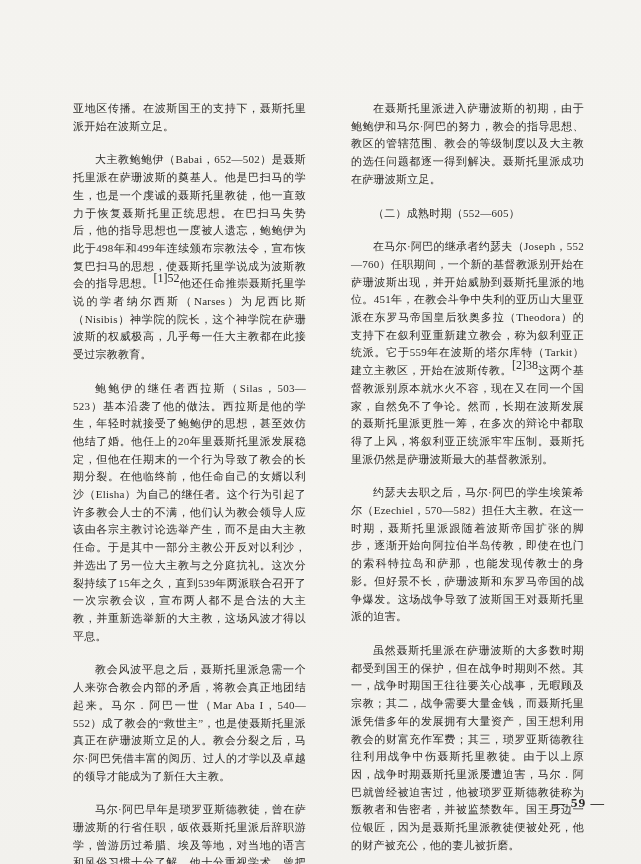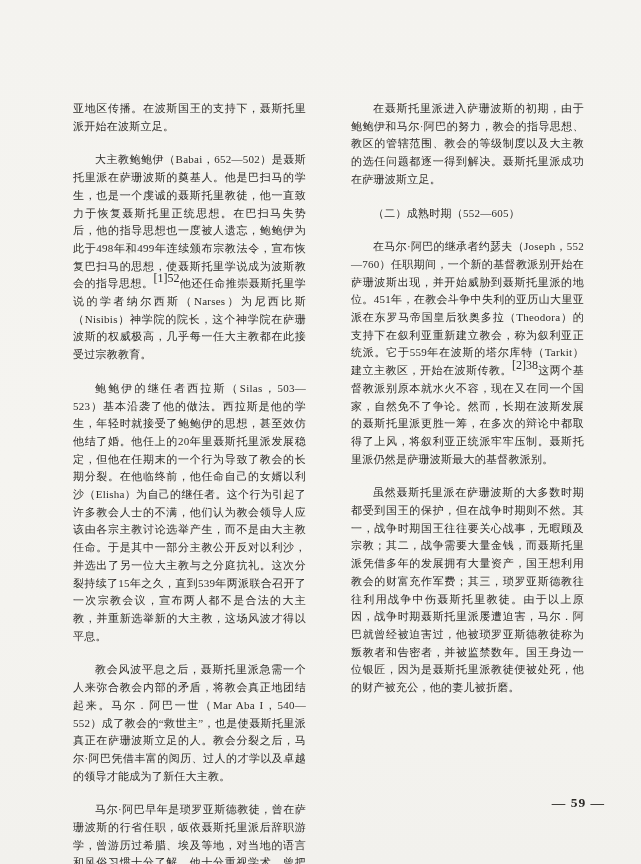--- a/index.html
+++ b/index.html
@@ -69,19 +69,20 @@
         <p class="para"><span>亚地区传播。在波斯国王的支持下，聂斯托里派开始在波斯立足。</span></p>
         <p class="para indent"><span>大主教鲍鲍伊（Babai，652—502）是聂斯托里派在萨珊波斯的奠基人。他是巴扫马的学生，也是一个虔诚的聂斯托里教徒，他一直致力于恢复聂斯托里正统思想。在巴扫马失势后，他的指导思想也一度被人遗忘，鲍鲍伊为此于498年和499年连续颁布宗教法令，宣布恢复巴扫马的思想，使聂斯托里学说成为波斯教会的指导思想。</span><sup class="cite">[1]52</sup><span>他还任命推崇聂斯托里学说的学者纳尔西斯（Narses）为尼西比斯（Nisibis）神学院的院长，这个神学院在萨珊波斯的权威极高，几乎每一任大主教都在此接受过宗教教育。</span></p>
         <p class="para indent"><span>鲍鲍伊的继任者西拉斯（Silas，503—523）基本沿袭了他的做法。西拉斯是他的学生，年轻时就接受了鲍鲍伊的思想，甚至效仿他结了婚。他任上的20年里聂斯托里派发展稳定，但他在任期末的一个行为导致了教会的长期分裂。在他临终前，他任命自己的女婿以利沙（Elisha）为自己的继任者。这个行为引起了许多教会人士的不满，他们认为教会领导人应该由各宗主教讨论选举产生，而不是由大主教任命。于是其中一部分主教公开反对以利沙，并选出了另一位大主教与之分庭抗礼。这次分裂持续了15年之久，直到539年两派联合召开了一次宗教会议，宣布两人都不是合法的大主教，并重新选举新的大主教，这场风波才得以平息。</span></p>
         <p class="para indent"><span>教会风波平息之后，聂斯托里派急需一个人来弥合教会内部的矛盾，将教会真正地团结起来。马尔．阿巴一世（Mar Aba I，540—552）成了教会的“救世主”，也是使聂斯托里派真正在萨珊波斯立足的人。教会分裂之后，马尔·阿巴凭借丰富的阅历、过人的才学以及卓越的领导才能成为了新任大主教。</span></p>
         <p class="para indent"><span>马尔·阿巴早年是琐罗亚斯德教徒，曾在萨珊波斯的行省任职，皈依聂斯托里派后辞职游学，曾游历过希腊、埃及等地，对当地的语言和风俗习惯十分了解。他十分重视学术，曾把希腊文本的《圣经》翻译为叙利亚文，并为其作注。还在萨珊波斯都城塞琉西亚—泰西封建立神学院，扩大聂斯托里派的影响。</span></p>
       </div>
     <div class="column" id="col-right">
         <p class="para indent"><span>在聂斯托里派进入萨珊波斯的初期，由于鲍鲍伊和马尔·阿巴的努力，教会的指导思想、教区的管辖范围、教会的等级制度以及大主教的选任问题都逐一得到解决。聂斯托里派成功在萨珊波斯立足。</span></p>
         <p class="para indent kai"><span>（二）成熟时期（552—605）</span></p>
         <p class="para indent"><span>在马尔·阿巴的继承者约瑟夫（Joseph，552—760）任职期间，一个新的基督教派别开始在萨珊波斯出现，并开始威胁到聂斯托里派的地位。451年，在教会斗争中失利的亚历山大里亚派在东罗马帝国皇后狄奥多拉（Theodora）的支持下在叙利亚重新建立教会，称为叙利亚正统派。它于559年在波斯的塔尔库特（Tarkit）建立主教区，开始在波斯传教。</span><sup class="cite">[2]38</sup><span>这两个基督教派别原本就水火不容，现在又在同一个国家，自然免不了争论。然而，长期在波斯发展的聂斯托里派更胜一筹，在多次的辩论中都取得了上风，将叙利亚正统派牢牢压制。聂斯托里派仍然是萨珊波斯最大的基督教派别。</span></p>
+        <p class="para indent"><span>约瑟夫去职之后，马尔·阿巴的学生埃策希尔（Ezechiel，570—582）担任大主教。在这一时期，聂斯托里派跟随着波斯帝国扩张的脚步，逐渐开始向阿拉伯半岛传教，即使在也门的索科特拉岛和萨那，也能发现传教士的身影。但好景不长，萨珊波斯和东罗马帝国的战争爆发。这场战争导致了波斯国王对聂斯托里派的迫害。</span></p>
         <p class="para indent"><span>虽然聂斯托里派在萨珊波斯的大多数时期都受到国王的保护，但在战争时期则不然。其一，战争时期国王往往要关心战事，无暇顾及宗教；其二，战争需要大量金钱，而聂斯托里派凭借多年的发展拥有大量资产，国王想利用教会的财富充作军费；其三，琐罗亚斯德教往往利用战争中伤聂斯托里教徒。由于以上原因，战争时期聂斯托里派屡遭迫害，马尔．阿巴就曾经被迫害过，他被琐罗亚斯德教徒称为叛教者和告密者，并被监禁数年。国王身边一位银匠，因为是聂斯托里派教徒便被处死，他的财产被充公，他的妻儿被折磨。</span></p>
       </div>
   </div>
   <div class="footer">
     <span class="page-number">— 59 —</span>
   </div>
 </div>
 
 </body></html>

